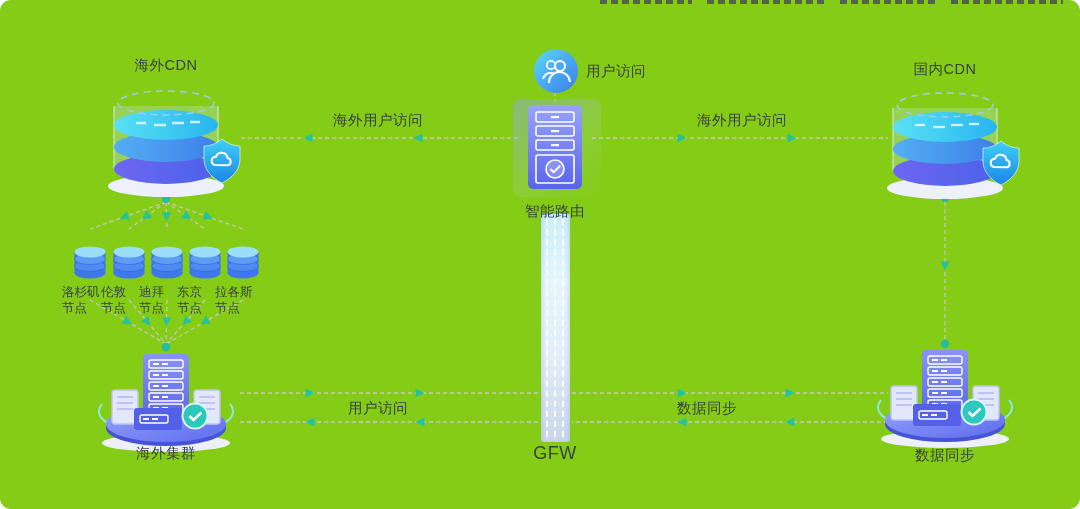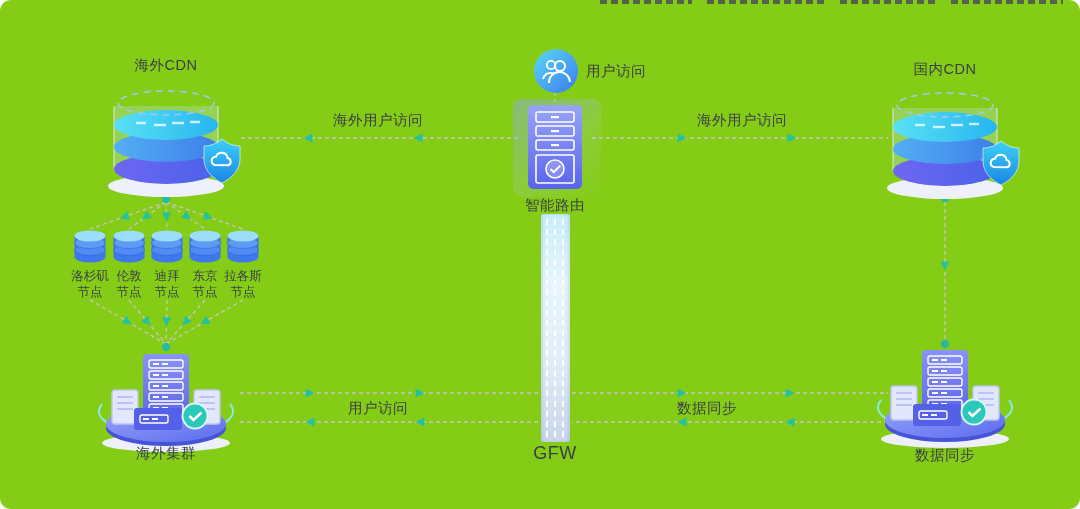--- a/index.html
+++ b/index.html
@@ -3,21 +3,21 @@
 <meta charset="utf-8">
 <style>
   html,body{margin:0;padding:0;background:#fff;}
   .canvas{position:relative;width:1080px;height:509px;background:#84cc16;overflow:hidden;
           font-family:"Liberation Sans","DejaVu Sans",sans-serif;border-radius:11px;}
   .overlay{position:absolute;left:0;top:0;z-index:1;}
   .layer{position:absolute;z-index:2;}
   .lbl{position:absolute;z-index:3;color:#3a3f47;font-size:14.5px;letter-spacing:.5px;white-space:nowrap;}
   .ctr{transform:translateX(-50%);}
   .node-title{font-weight:500;}
-  .dbnode{position:absolute;top:228px;width:56px;text-align:center;z-index:2;}
+  .dbnode{position:absolute;top:244px;width:56px;text-align:left;z-index:2;}
   .dbnode .dbsvg{display:block;margin:0 auto;}
   .dbnode .dblabel{margin-top:4px;font-size:12.5px;line-height:1.3;color:#3a3f47;}
   
   .gfw-wall{position:absolute;left:541px;top:214px;width:29px;height:228px;z-index:2;border-radius:2px;
     background:linear-gradient(180deg,#c9eef9 0%,#e6f6fc 30%,#e3eef8 62%,#c9d6eb 100%);
     box-shadow:inset 3px 0 4px -2px rgba(120,150,200,.35), inset -3px 0 4px -2px rgba(120,150,200,.35);}
   .gfw-wall .col{position:absolute;top:5px;bottom:5px;width:0;border-left:2px dashed rgba(255,255,255,.9);}
   .gfw-wall .c1{left:5px}.gfw-wall .c2{left:13px}.gfw-wall .c3{left:21px}
   
   .router-glow{position:absolute;left:513px;top:99px;width:88px;height:98px;border-radius:8px;z-index:1;
@@ -265,21 +265,21 @@
       <rect x="16" y="52" width="38" height="28" rx="2"></rect>
     </g>
     <g fill="#fff">
         <rect x="31" y="13" width="8" height="2.2"></rect>
         <rect x="31" y="27" width="8" height="2.2"></rect>
         <rect x="31" y="41" width="8" height="2.2"></rect>
       </g>
     <circle cx="35" cy="66" r="9" fill="rgba(255,255,255,.22)" stroke="#fff" stroke-width="1.6"></circle>
     <path d="M30.5,66 l3.2,3.2 l6.5,-6.5" stroke="#fff" stroke-width="2" fill="none"></path>
   </svg>
-  <div class="lbl ctr node-title" style="left:555px;top:196px">智能路由</div>
+  <div class="lbl ctr node-title" style="left:555px;top:202px">智能路由</div>
 
   <div class="gfw-wall">
     <div class="col c1"></div>
       <div class="col c2"></div>
       <div class="col c3"></div>
   </div>
   <div class="lbl ctr node-title" style="left:555px;top:443px;font-size:18px">GFW</div>
 
   <div class="lbl ctr" style="left:378px;top:111px">海外用户访问</div>
   <div class="lbl ctr" style="left:742px;top:111px">海外用户访问</div>

